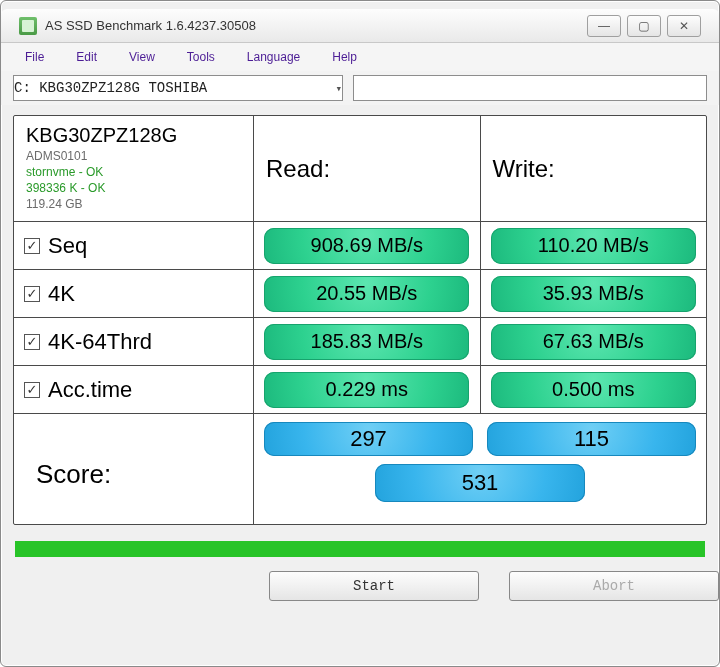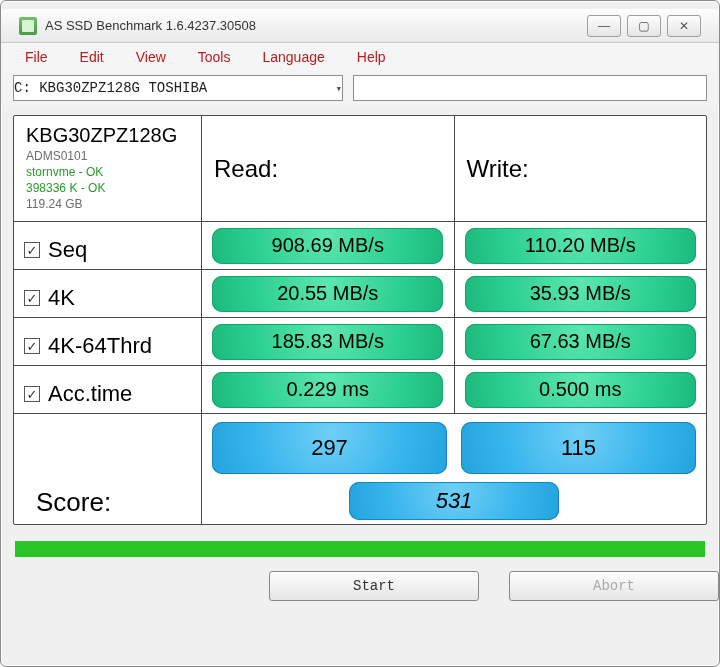--- a/index.html
+++ b/index.html
@@ -50,21 +50,21 @@
     display:flex; align-items:center; justify-content:center;
     font-size:12px; color:#555;
   }
   .menubar {
     height:28px;
     display:flex; align-items:center;
     padding: 0 8px;
     gap: 0;
     background:#f5f5f5;
   }
-  .menu-item { padding:4px 16px; font-size:14px; color:#b91c1c; cursor:default;}
+  .menu-item { padding:4px 16px; font-size:12px; color:#4c1d95; cursor:default;}
   .toolbar {
     height:34px; display:flex; align-items:center; gap:10px; padding:0 12px;
     background:#f3f3f3;
   }
   .combo {
     flex: 0 0 330px; height:26px;
     border:1px solid #8d8d8d; background:#fff;
     display:flex; align-items:center; justify-content:space-between;
     font-family: "Courier New", monospace; font-size:14px; color:#222;
     padding:0 0;
@@ -74,21 +74,21 @@
     flex:1; height:26px; border:1px solid #8d8d8d; background:#fff;
   }
   .content {
     margin: 10px 12px 6px 12px;
     border:1px solid #4a4a4a;
     background:#fff;
     border-radius:2px;
   }
   .row { display:flex; border-bottom:1px solid #4a4a4a; }
   .row:last-child { border-bottom:none; }
-  .cell-l { width:188px; border-right:1px solid #4a4a4a; padding:6px 10px; display:flex; flex-direction:column; justify-content:flex-end;}
+  .cell-l { width:240px; border-right:1px solid #4a4a4a; padding:6px 10px; display:flex; flex-direction:column; justify-content:center;}
   .cell-r1, .cell-r2 { flex:1; padding:6px 8px; display:flex; align-items:center; justify-content:center; }
   .cell-r1 { border-right:1px solid #4a4a4a; }
   .hdr { font-size:24px; font-family:Arial,sans-serif; color:#000; padding:8px 12px;}
   .info { padding:8px 12px 10px 12px;}
   .info .model { font-size:20px; color:#000; }
   .info .line { font-size:12px; color:#6b6b6b; margin-top:2px;}
   .info .ok { color:#2a9a2a; }
   .testrow { height:48px; }
   .test-label { display:flex; align-items:center; gap:8px; font-size:22px; color:#000; font-family:Arial,sans-serif;}
   .chk {
@@ -100,23 +100,23 @@
     width:98%; height:36px; border-radius:10px;
     display:flex; align-items:center; justify-content:center;
     font-size:20px; font-family:Arial,sans-serif; color:#000;
   }
   .green { background: radial-gradient(circle at 50% 20%, #5ce6b0, #2dd18f 60%, #1cb97d); box-shadow: inset 0 0 0 1px #17a36d; }
   .blue  { background: radial-gradient(circle at 50% 20%, #6fcff5, #38b5ed 60%, #23a3dd); box-shadow: inset 0 0 0 1px #1788bd; }
   .scorerow { height:110px; }
   .score-label { font-size:26px; padding:10px 12px 0 12px; font-family:Arial,sans-serif;}
   .score-area { flex:1; position:relative; padding:8px 10px; }
   .score-area .top { display:flex; gap:14px; justify-content:space-between; }
-  .score-area .top .pill { flex:1; height:52px; font-size:22px;}
+  .score-area .top .pill { flex:1; height:34px; font-size:22px;}
   .score-area .bottom { display:flex; justify-content:center; margin-top:8px;}
-  .score-area .bottom .pill { width:210px; height:38px; font-size:22px;font-style:italic;}
+  .score-area .bottom .pill { width:210px; height:38px; font-size:22px;}
   .progress {
     margin: 10px 14px 6px 14px;
     height:16px; background:#28c428;
   }
   .btnbar { display:flex; gap:30px; justify-content:flex-end; padding:8px 0 14px 0;}
   .btn {
     width:210px; height:30px;
     border:1px solid #888; border-radius:3px;
     background: linear-gradient(#fdfdfd,#e5e5e5);
     font-size:14px; color:#333;

